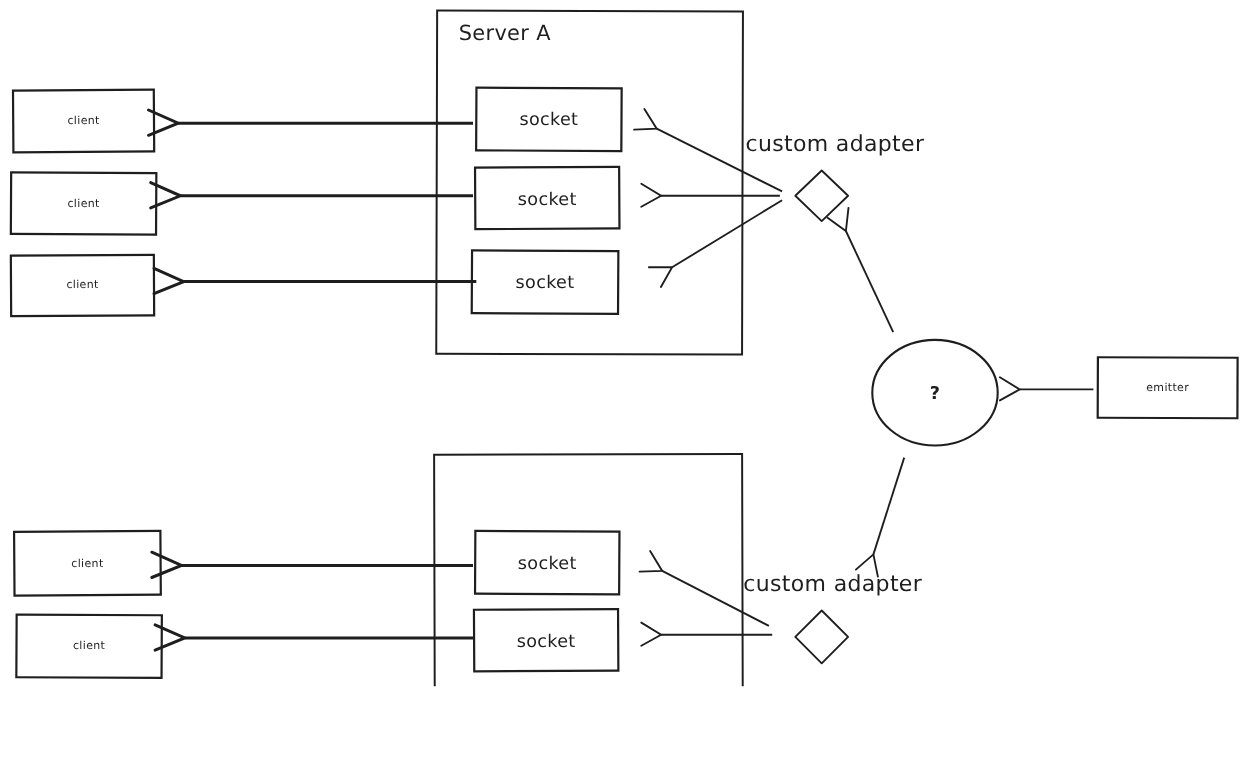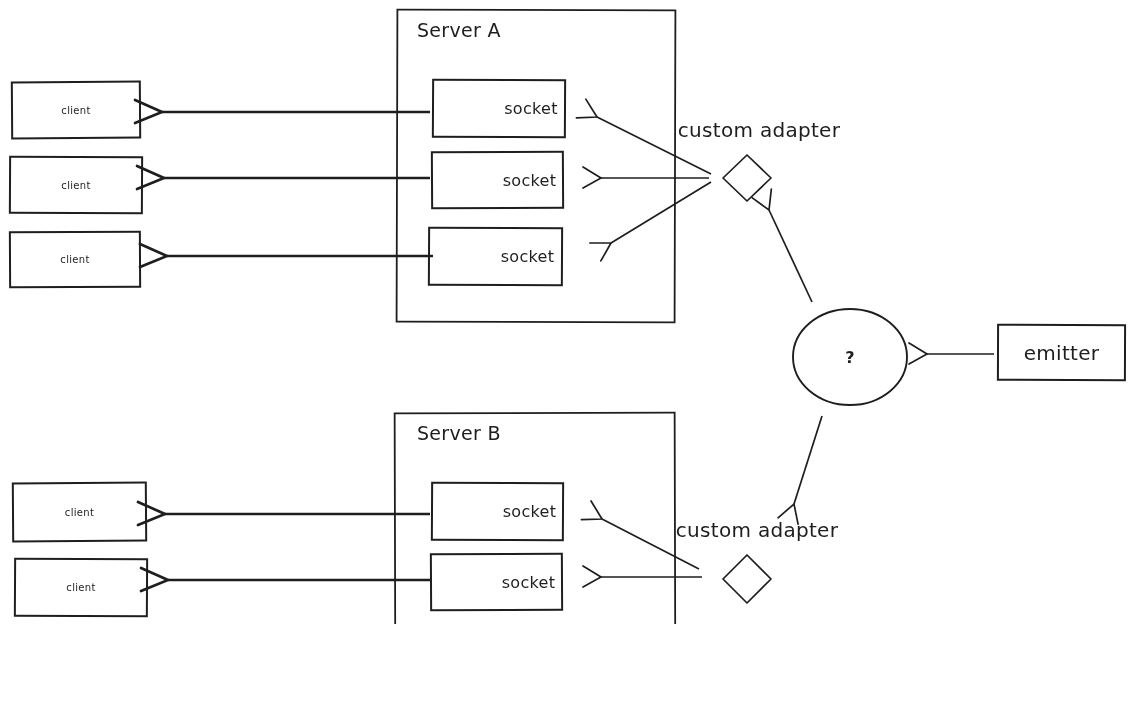--- a/index.html
+++ b/index.html
@@ -10,24 +10,24 @@
     overflow:hidden;
     font-family:"DejaVu Sans","Liberation Sans",sans-serif;
   }
   svg.layer{position:absolute;left:0;top:0;width:1134px;height:702px;}
   .lbl{
     position:absolute;display:flex;align-items:center;justify-content:center;
     color:#1e1e1e;white-space:nowrap;letter-spacing:.3px;
   }
   .lbl.left{justify-content:flex-start;}
   .server-title{font-size:19px;}
-  .socket-lbl{font-size:16px;margin-left:32px;}
+  .socket-lbl{font-size:16px;}
   .client-lbl{font-size:10px;}
   .adapter-lbl{font-size:20px;}
-  .emitter-lbl{font-size:20px;}
+  .emitter-lbl{font-size:10px;}
   .hub-lbl{font-size:16px;font-weight:bold;}
 
   
   #client-t1{left:12px;top:82px;width:128px;height:56px;}
   #client-t2{left:10px;top:157px;width:132px;height:56px;}
   #client-t3{left:10px;top:232px;width:130px;height:55px;}
   #client-b1{left:13px;top:483px;width:133px;height:58px;}
   #client-b2{left:15px;top:559px;width:132px;height:57px;}
   #socket-a1{left:433px;top:80px;width:132px;height:57px;}
   #socket-a2{left:432px;top:152px;width:131px;height:56px;}
@@ -93,21 +93,20 @@
     <line x1="699" y1="569" x2="602" y2="519" stroke="#1e1e1e" stroke-width="1.7" marker-end="url(#ahThin)"></line>
     <line x1="702" y1="577" x2="601" y2="577" stroke="#1e1e1e" stroke-width="1.7" marker-end="url(#ahThin)"></line>
 
     <line x1="812" y1="302" x2="769" y2="210" stroke="#1e1e1e" stroke-width="1.7" marker-end="url(#ahThin)"></line>
     <line x1="822" y1="416" x2="794" y2="504" stroke="#1e1e1e" stroke-width="1.7" marker-end="url(#ahThin)"></line>
 
     <line x1="994" y1="354" x2="927" y2="354" stroke="#1e1e1e" stroke-width="1.7" marker-end="url(#ahThin)"></line>
   </svg>
 
   <div class="lbl server-title left" id="server-a-title">Server A</div>
-  <div class="lbl server-title left" id="server-b-title">Server B</div>
 
   <div class="lbl client-lbl" id="client-t1">client</div>
   <div class="lbl client-lbl" id="client-t2">client</div>
   <div class="lbl client-lbl" id="client-t3">client</div>
   <div class="lbl client-lbl" id="client-b1">client</div>
   <div class="lbl client-lbl" id="client-b2">client</div>
 
   <div class="lbl socket-lbl" id="socket-a1">socket</div>
   <div class="lbl socket-lbl" id="socket-a2">socket</div>
   <div class="lbl socket-lbl" id="socket-a3">socket</div>

